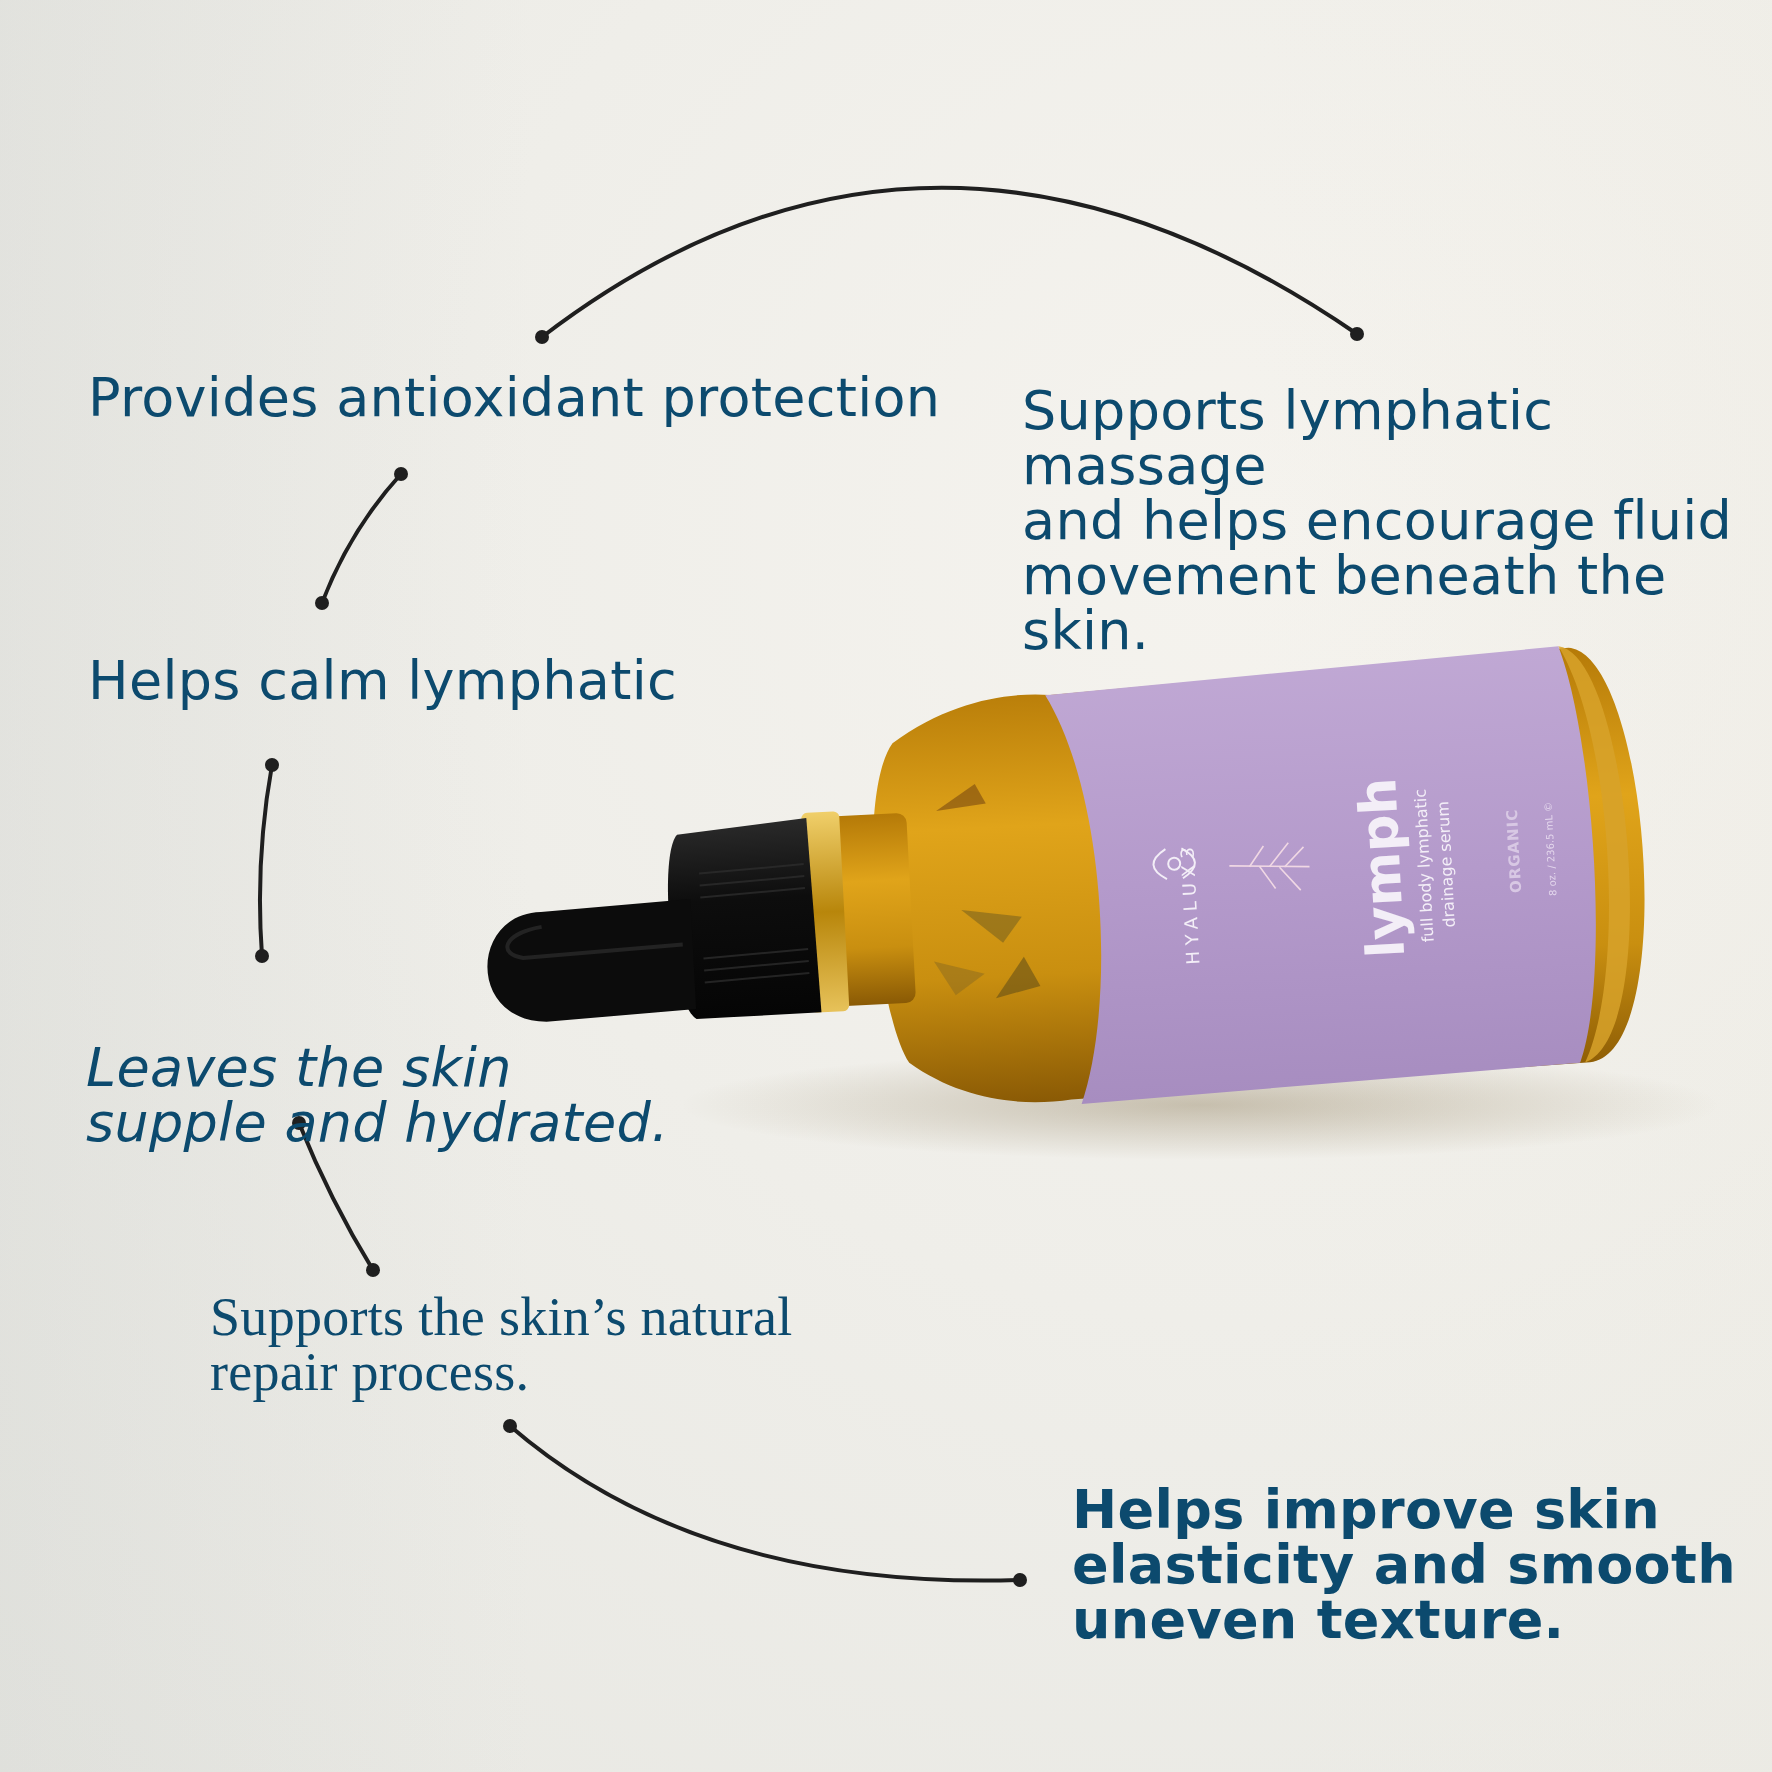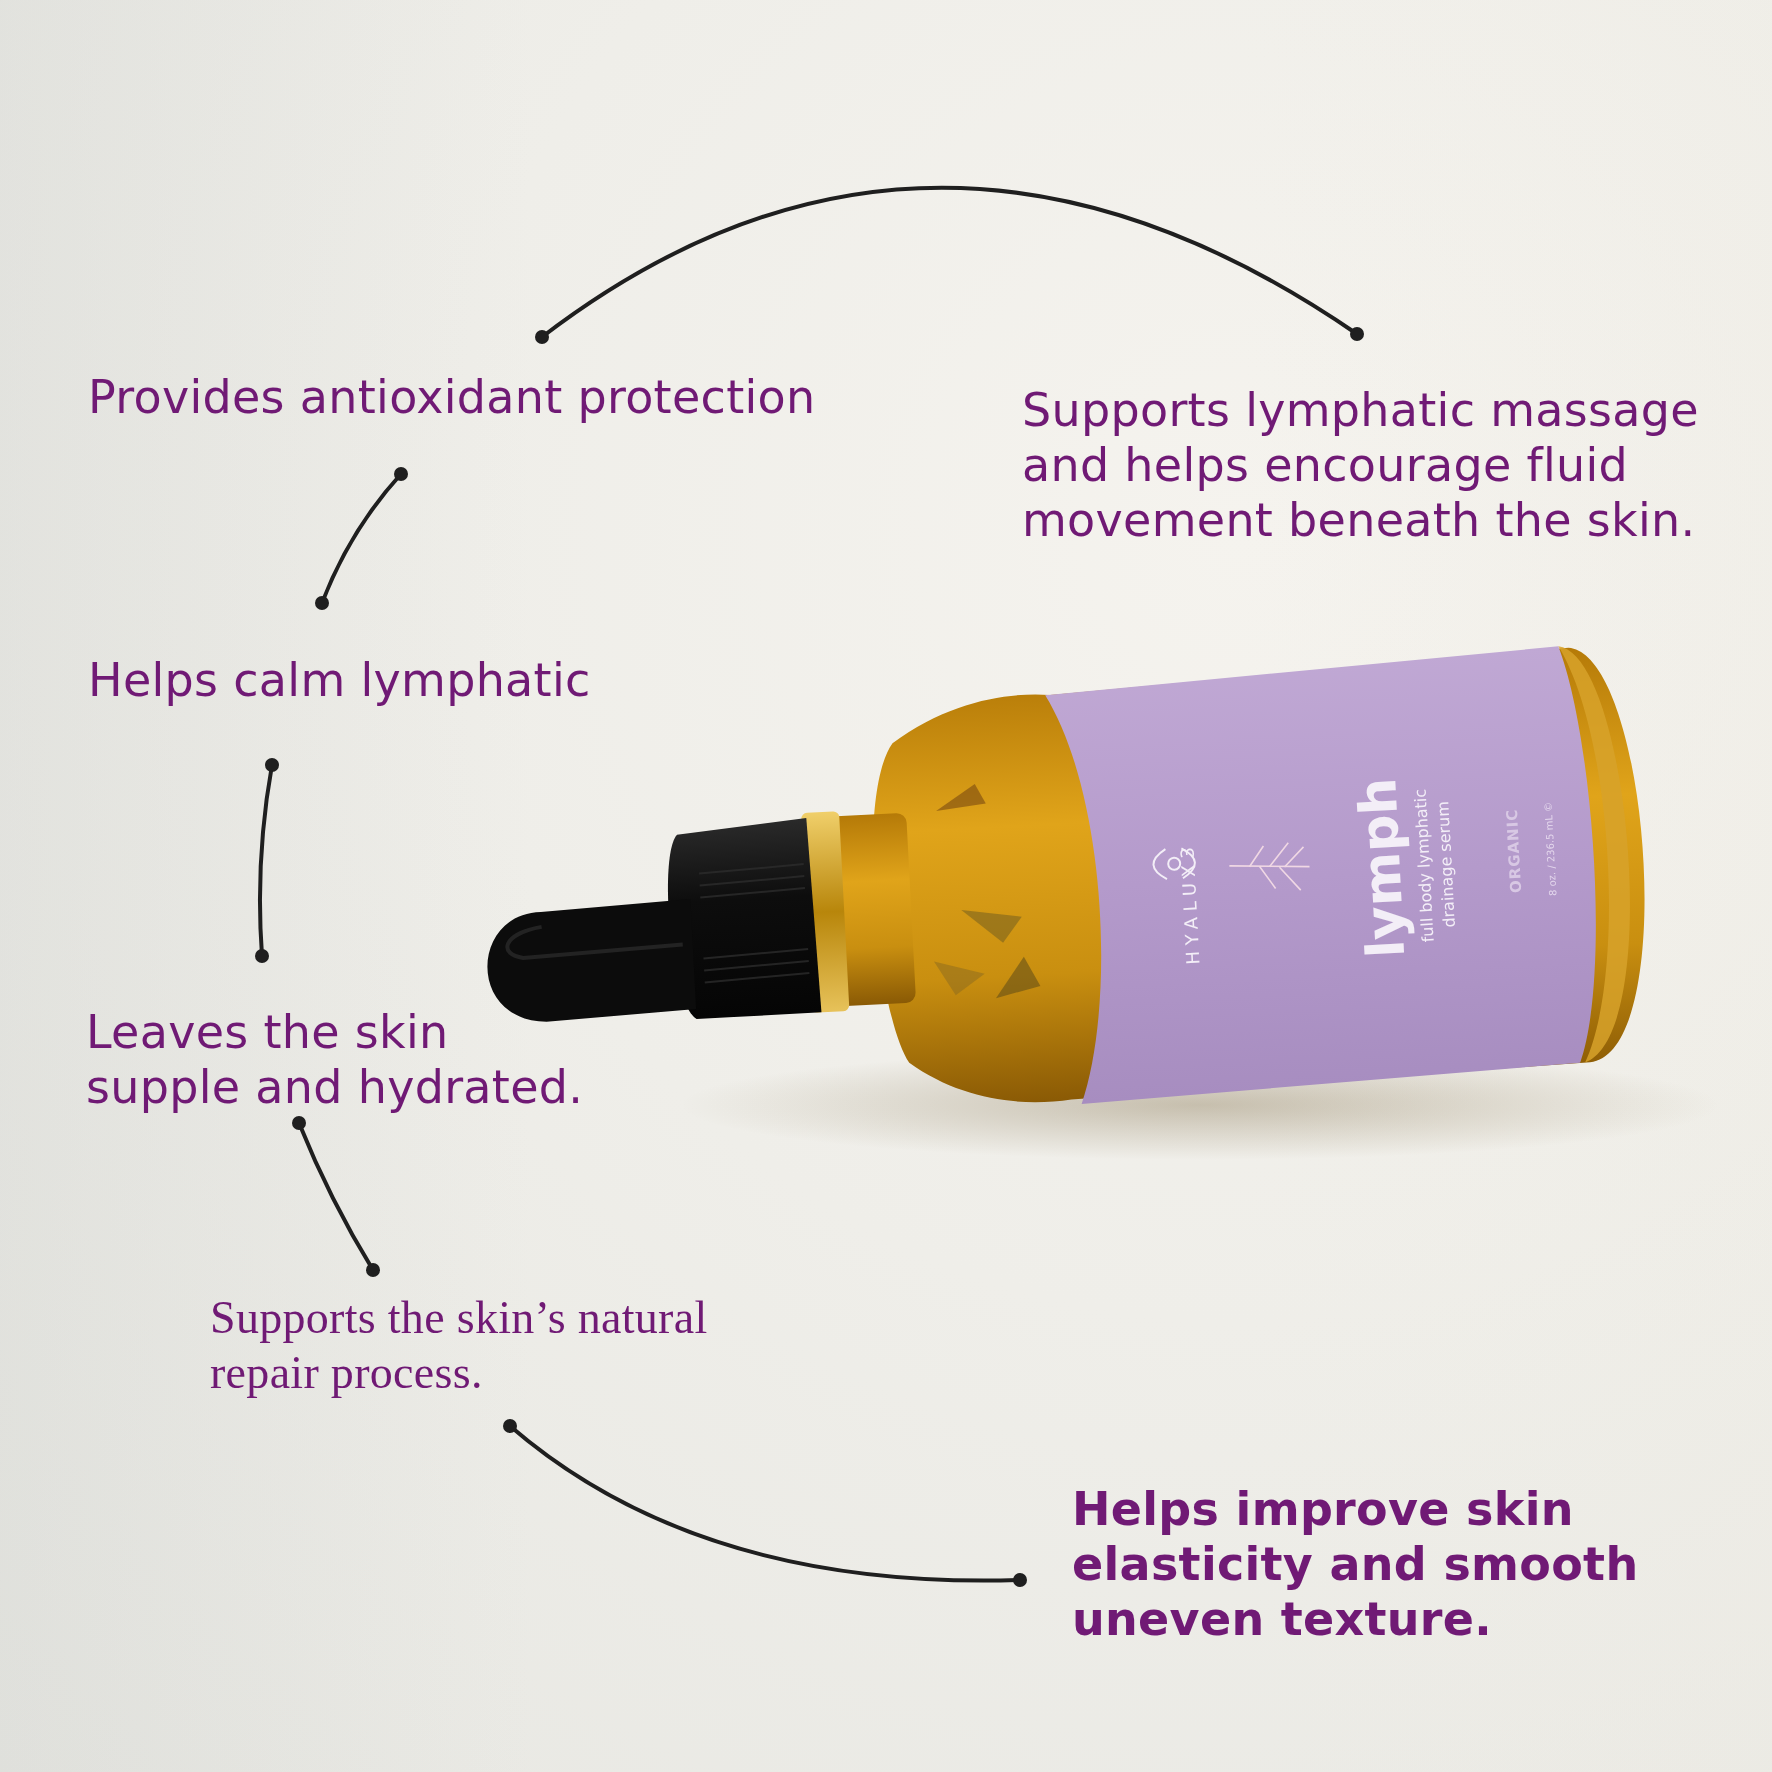--- a/index.html
+++ b/index.html
@@ -9,31 +9,31 @@
     font-family: "DejaVu Sans", sans-serif;
     color: #1d1d1f;
   }
   .bg-shade {
     position: absolute; inset: 0;
     background: linear-gradient(90deg, rgba(200,203,200,0.25) 0%, rgba(255,255,255,0) 30%, rgba(255,255,255,0) 70%, rgba(240,236,225,0.2) 100%);
     pointer-events: none;
   }
   .benefit {
     position: absolute;
-    font-size: 46px;
+    font-size: 54px;
     line-height: 55px;
     font-weight: 400;
     letter-spacing: 0.3px;
-    color: #701a75;
+    color: #0c4a6e;
     white-space: pre-line;
   }
   #b1 { left: 88px;  top: 370px; }
   #b2 { left: 1022px; top: 363px; margin-top: 20px; }
   #b3 { left: 88px;  top: 653px; }
-  #b4 { left: 86px;  top: 1005px; }
+  #b4 { left: 86px;  top: 1040px; font-style: italic; }
   #b5 { left: 210px; top: 1290px; font-family: Liberation Serif, serif; }
   #b6 { left: 1072px; top: 1482px; font-weight: bold; }
 
   svg.connectors { position: absolute; left: 0; top: 0; width: 1772px; height: 1772px; }
 
   
   .bottle { position: absolute; left: 0; top: 0; width: 1772px; height: 1772px; }
   .label-text { fill: #f3eef7; }
 </style>
 </head>

